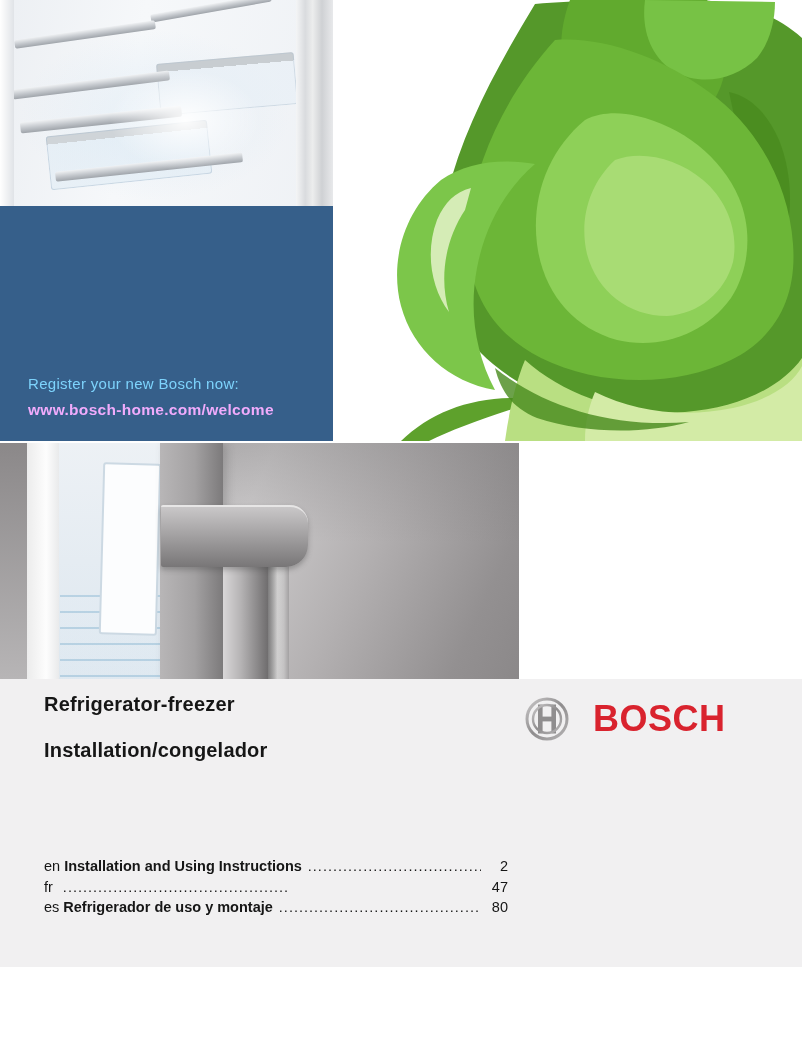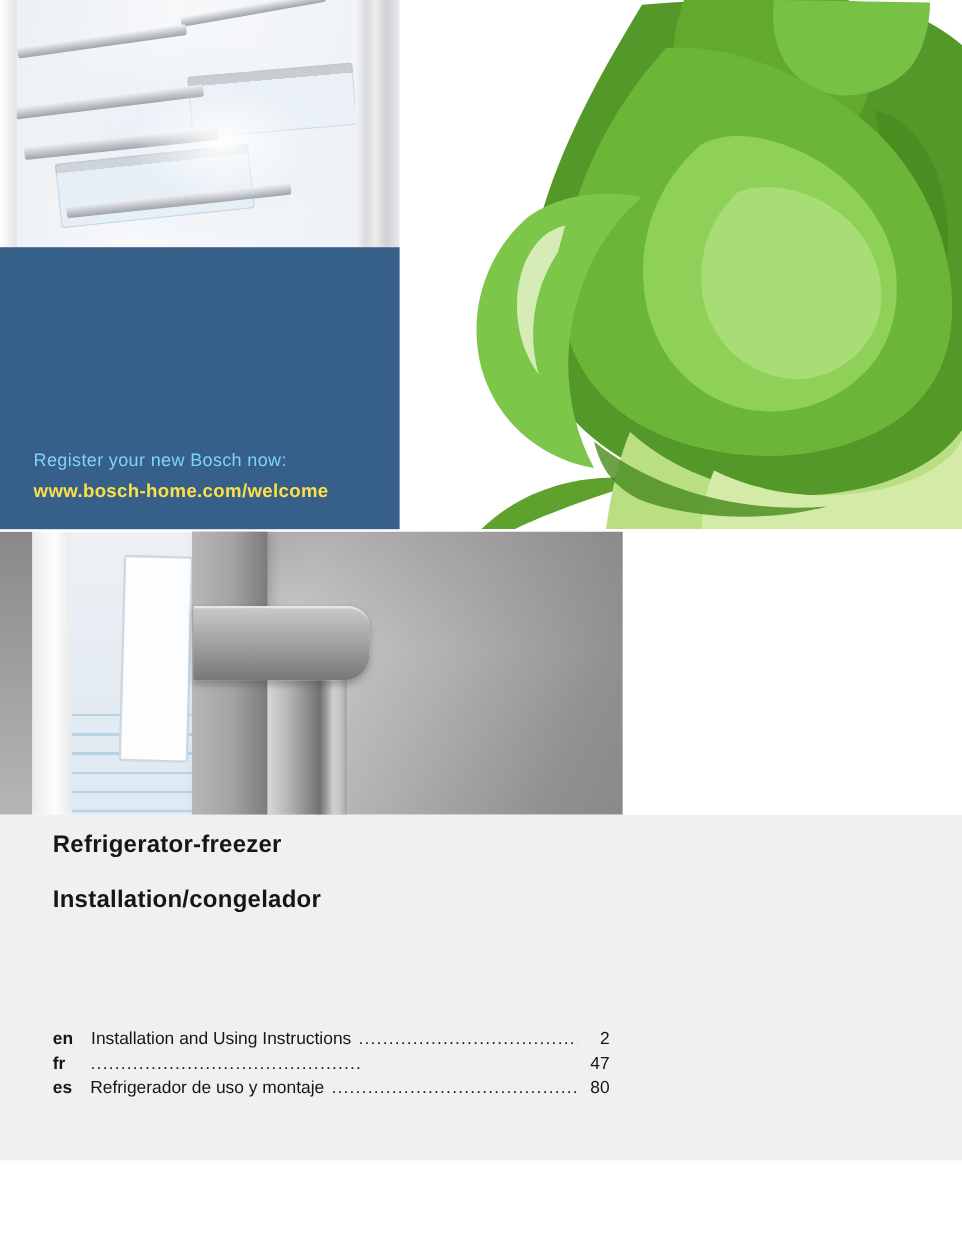--- a/index.html
+++ b/index.html
@@ -26,21 +26,21 @@
     background:linear-gradient(180deg,#cfd4d8 0%,#cfd4d8 15%,rgba(224,236,245,0.6) 15%);
     box-shadow:inset 0 0 0 1px rgba(170,190,208,.5); }
   .f-glare { left:110px; top:70px; width:150px; height:100px;
     background:radial-gradient(closest-side,rgba(255,255,255,.95),rgba(255,255,255,0)); }
   .f-tint { left:20px; top:30px; width:270px; height:170px;
     background:radial-gradient(closest-side,rgba(195,220,240,.30),rgba(195,220,240,0)); }
 
   
   .register-box { position:absolute; left:0; top:206px; width:333px; height:235px; background:#365f8a; }
   .reg-line1 { position:absolute; left:28px; top:169px; font-size:15px; color:#7dd3fc; letter-spacing:.3px; }
-  .reg-line2 { position:absolute; left:28px; top:195px; font-size:15.5px; font-weight:700; color:#fde047; letter-spacing:.3px; }
+  .reg-line2 { position:absolute; left:28px; top:195px; font-size:15.5px; font-weight:700; color:#f0abfc; letter-spacing:.3px; }
 
   
   .photo-lettuce { position:absolute; left:345px; top:0; width:457px; height:441px; background:#ffffff; overflow:hidden; }
 
   
   .photo-handle { position:absolute; left:0; top:443px; width:519px; height:236px; overflow:hidden; background:#ffffff; }
   .photo-handle > div { position:absolute; }
   .h-leftstrip { left:0; top:0; width:27px; height:236px; background:linear-gradient(180deg,#8b8889,#b7b5b6); }
   .h-white { left:27px; top:0; width:32px; height:236px; background:linear-gradient(90deg,#ececec,#fdfdfd 60%,#e9eaeb); }
   .h-interior { left:59px; top:0; width:103px; height:236px; background:linear-gradient(180deg,#edf1f5,#dde7ef); }
@@ -70,22 +70,22 @@
   .title { position:absolute; left:44px; font-size:20px; font-weight:700; letter-spacing:.2px; }
   .title-en { top:14px; }
   .title-es { top:60px; }
 
   .brand { position:absolute; left:525px; top:18px; display:flex; align-items:center; }
   .brand-symbol { width:44px; height:44px; }
   .brand-word { margin-left:24px; font-size:36px; font-weight:700; letter-spacing:.5px; color:#d9232e; line-height:44px; }
 
   .toc { position:absolute; left:44px; top:177px; width:464px; font-size:14.5px; line-height:20.5px; }
   .toc-row { display:flex; align-items:baseline; }
-  .toc-lang { font-weight:700; margin-right:15px; white-space:nowrap; }
-  .toc-label { white-space:nowrap; }
+  .toc-lang { font-weight:400; margin-right:4px; white-space:nowrap; }
+  .toc-label { white-space:nowrap;font-weight:bold; }
   .toc-leader { flex:1 1 auto; overflow:hidden; white-space:nowrap; margin:0 5px 0 6px; letter-spacing:1px; }
   .toc-page { min-width:22px; text-align:right; white-space:nowrap; }
 </style>
 </head>
 <body>
 
 <div class="page">
 
   <div class="photo-fridge">
     <div class="f-tint"></div>
@@ -135,20 +135,37 @@
     <div class="h-post"></div>
     <div class="h-bargap"></div>
     <div class="h-bar"></div>
     <div class="h-bracket"></div>
   </div>
 
   <div class="bottom">
     <div class="title title-en">Refrigerator-freezer</div>
     <div class="title title-es">Installation/congelador</div>
 
+    <div class="brand">
+      <svg class="brand-symbol" viewBox="0 0 44 44">
+        <defs>
+          <linearGradient id="ring" x1="0" y1="0" x2="1" y2="1">
+            <stop offset="0" stop-color="#c9c7c8"></stop>
+              <stop offset="0.5" stop-color="#8f8d8e"></stop>
+              <stop offset="1" stop-color="#b5b3b4"></stop>
+          </linearGradient>
+        </defs>
+        <circle cx="22" cy="22" r="20" fill="none" stroke="url(#ring)" stroke-width="3"></circle>
+        <rect x="13" y="7.5" width="4.6" height="29" fill="#8f8d8e"></rect>
+        <rect x="26.4" y="7.5" width="4.6" height="29" fill="#8f8d8e"></rect>
+        <rect x="16" y="19.6" width="12" height="4.8" fill="#8f8d8e"></rect>
+        <circle cx="22" cy="22" r="14" fill="none" stroke="url(#ring)" stroke-width="2.4"></circle>
+      </svg>
+      <div class="brand-word">BOSCH</div>
+    </div>
 
     <div class="toc">
       <div class="toc-row">
         <span class="toc-lang">en</span>
         <span class="toc-label">Installation and Using Instructions</span>
         <span class="toc-leader">.............................................</span>
         <span class="toc-page">2</span>
       </div>
       <div class="toc-row">
         <span class="toc-lang">fr</span>

